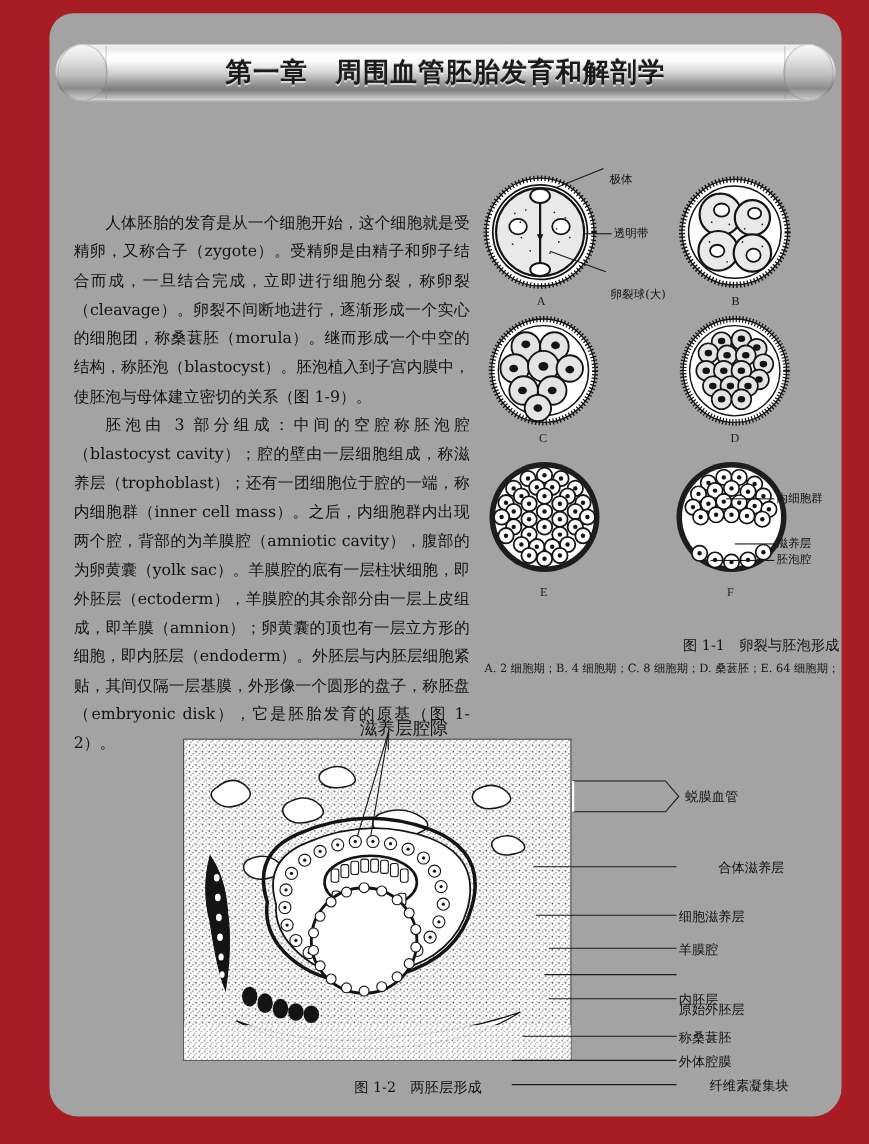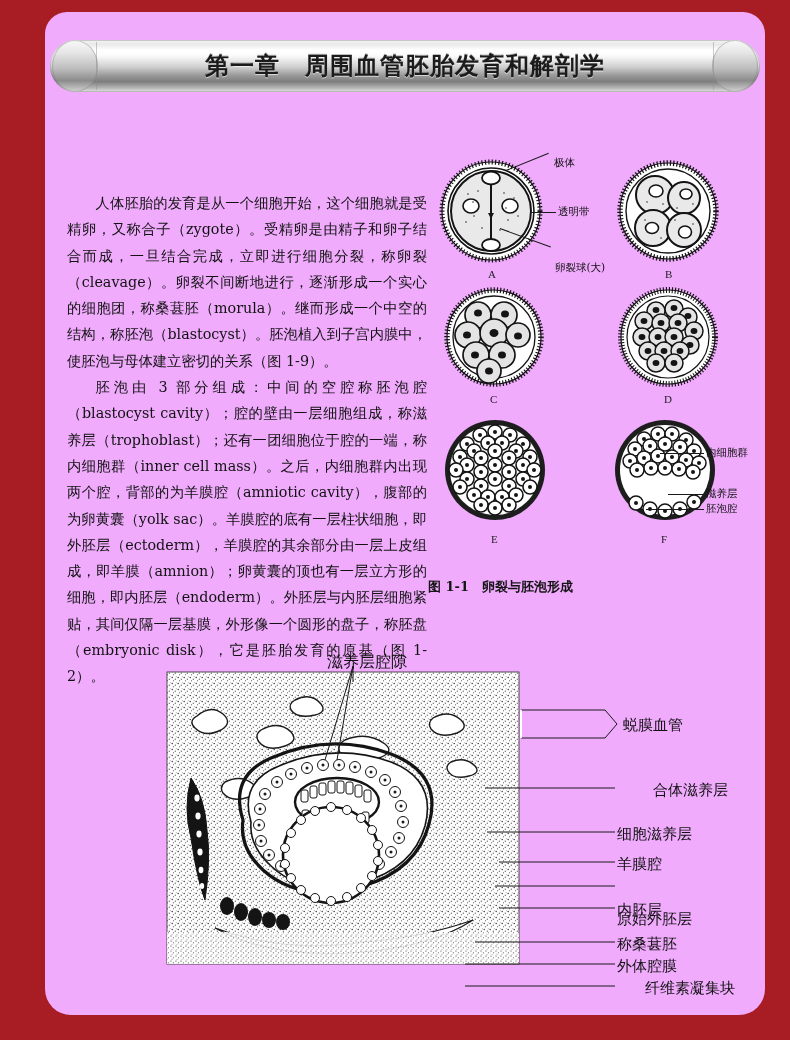--- a/index.html
+++ b/index.html
@@ -7,21 +7,21 @@
     width:790px;height:1040px;
     background:#a81c24;
     font-family:"Liberation Serif","DejaVu Serif",serif;
     overflow:hidden;
     position:relative;
   }
   #page{
     position:absolute;
     left:45px;top:12px;
     width:720px;height:1003px;
-    background:#f0abfc;
+    background:#a3a3a3;
     border-radius:22px 22px 26px 26px;
     overflow:hidden;
   }
   
   #banner{
     position:absolute;left:5px;top:28px;
     width:710px;height:52px;
   }
   #banner .cyl{
     position:absolute;left:0;top:0;width:710px;height:52px;
@@ -86,40 +86,40 @@
     font-family:"Liberation Serif",serif;
   }
   .leader{
     position:absolute;height:1px;background:#1a1a1a;
   }
   .anno{
     position:absolute;font-size:10.5px;color:#111;white-space:nowrap;
     font-family:"DejaVu Serif","Liberation Serif",serif;
   }
   #fig11cap{
-    position:absolute;left:383px;top:566px;width:335px;text-align:left;font-weight:bold;
+    position:absolute;left:383px;top:566px;width:335px;text-align:right;
   }
   #fig11cap .cap-main{
     font-size:13px;color:#141414;white-space:pre;
     font-family:"DejaVu Serif","Liberation Serif",serif;
   }
   #fig11cap .cap-sub{
     font-size:10.3px;color:#141414;margin-top:5px;line-height:15px;
     font-family:"DejaVu Serif","Liberation Serif",serif;
   }
   
   #fig12{
     position:absolute;left:120px;top:640px;width:480px;height:330px;
   }
   #fig12 .toplabel{
     position:absolute;left:162px;top:0;font-size:16px;color:#111;
     font-family:"DejaVu Serif","Liberation Serif",serif;white-space:nowrap;
   }
   #fig12 .anno2{
-    position:absolute;font-size:15px;color:#111;white-space:nowrap;
+    position:absolute;font-size:12px;color:#111;white-space:nowrap;
     font-family:Liberation Serif, serif;
   }
   #fig12cap{
     position:absolute;left:120px;top:968px;width:430px;text-align:center;
     font-size:13px;color:#141414;white-space:pre;
     font-family:"DejaVu Serif","Liberation Serif",serif;
   }
   svg{display:block;}
 </style>
 </head>
@@ -431,20 +431,21 @@
       <div class="leader" style="left:218px;top:100px;width:58px;"></div>
       <span class="anno" style="left:278px;top:93px;">胚泡腔</span>
 
       <span class="rowlabel" style="left:63px;top:124px;">E</span>
       <span class="rowlabel" style="left:233px;top:124px;">F</span>
     </div>
   </div>
 
   <div id="fig11cap">
     <div class="cap-main">图 1-1　卵裂与胚泡形成</div>
+    <div class="cap-sub">A. 2 细胞期；B. 4 细胞期；C. 8 细胞期；D. 桑葚胚；E. 64 细胞期；</div>
   </div>
 
   <div id="fig12">
     <span class="toplabel">滋养层腔隙</span>
 
     <svg style="position:absolute;left:0;top:18px" width="400" height="300" viewBox="0 0 400 300">
       <defs>
         <pattern id="stipple" width="6" height="6" patternUnits="userSpaceOnUse">
           <rect width="6" height="6" fill="#ffffff"></rect>
           <circle cx="1.2" cy="1.4" r="0.75" fill="#3a3a3a"></circle>
@@ -626,14 +627,15 @@
     <span class="anno2" style="left:452px;top:129px;margin-left:36px;">合体滋养层</span>
     <span class="anno2" style="left:452px;top:173px;">细胞滋养层</span>
     <span class="anno2" style="left:452px;top:203px;">羊膜腔</span>
     <span class="anno2" style="left:452px;top:225px;margin-top:33px;">原始外胚层</span>
     <span class="anno2" style="left:452px;top:249px;">内胚层</span>
     <span class="anno2" style="left:452px;top:283px;">称桑葚胚</span>
     <span class="anno2" style="left:452px;top:305px;">外体腔膜</span>
     <span class="anno2" style="left:452px;top:327px;margin-left:28px;">纤维素凝集块</span>
   </div>
 
+  <div id="fig12cap">图 1-2　两胚层形成</div>
 
 </div>
 
 </body></html>

